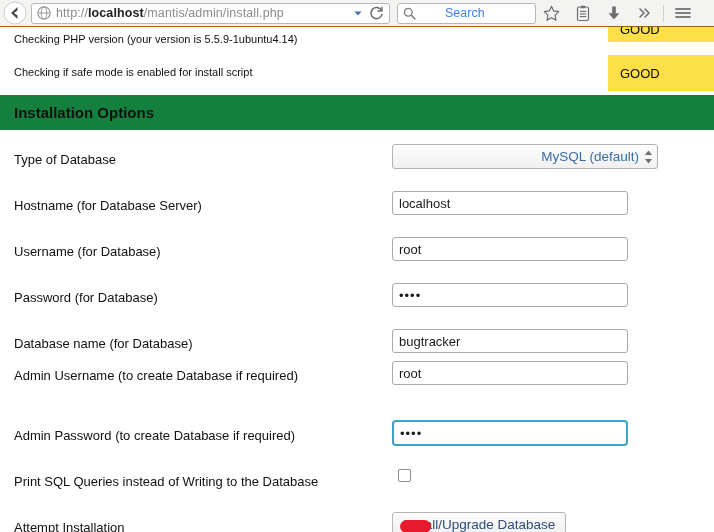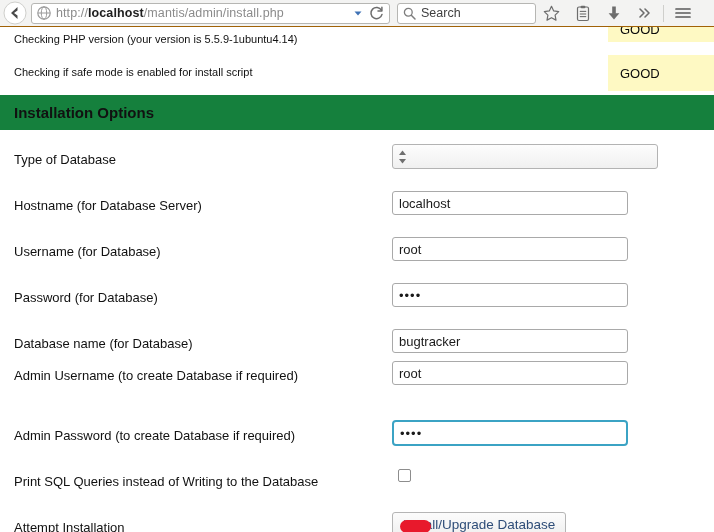--- a/index.html
+++ b/index.html
@@ -52,21 +52,21 @@
     flex: 0 0 auto;
     margin-left: 7px;
     width: 139px; height: 21px;
     background: #ffffff;
     border: 1px solid #b6b6b3;
     border-radius: 3px;
     display: flex; align-items: center;
     padding: 0 5px;
   }
   #search-icon { flex:0 0 auto; width: 13px; height: 13px; display:block; margin-right: 5px; }
-  #search-placeholder { font-size: 12.5px; color: #404040; }
+  #search-placeholder { font-size: 12.5px; color: #3b82f6; margin-left: 24px; }
 
   .tb-icon {
     flex: 0 0 auto;
     width: 31px; height: 27px;
     display: flex; align-items: center; justify-content: center;
   }
   .tb-icon svg { display: block; }
   #tb-sep {
     flex: 0 0 auto;
     width: 1px; height: 17px;
@@ -88,21 +88,21 @@
     border-bottom: 1px solid #ffffff;
   }
   .check-label {
     position: absolute; left: 14px;
     font-size: 11px; color: #111111;
     white-space: nowrap;
   }
   .good-badge {
     position: absolute;
     left: 608px; width: 106px;
-    background: #fef9c3;
+    background: #fde047;
     color: #0a0a0a;
     font-size: 13px;
     display: flex; align-items: center;
     padding-left: 12px;
   }
 
   #options-header {
     position: absolute; left: 0; top: 68px;
     width: 714px; height: 35px;
     background: #15803d;
@@ -283,20 +283,21 @@
     <div class="good-badge" style="top:2px; height:36px;">GOOD</div>
   </div>
 
   <div id="options-header">
     <div id="options-header-text">Installation Options</div>
   </div>
 
   <div class="form-row" style="top:113px;text-align:right;">
     <div class="form-label">Type of Database</div>
     <div id="db-type-select">
+      <span id="db-type-value">MySQL (default)</span>
       <span id="db-type-spinner">
         <svg width="9" height="6" viewBox="0 0 9 6">
             <path d="M4.5 0.5 L8 5 L1 5 Z" fill="#6f6f6f"></path>
           </svg>
         <svg width="9" height="6" viewBox="0 0 9 6">
             <path d="M4.5 5.5 L1 1 L8 1 Z" fill="#6f6f6f"></path>
           </svg>
       </span>
     </div>
   </div>

